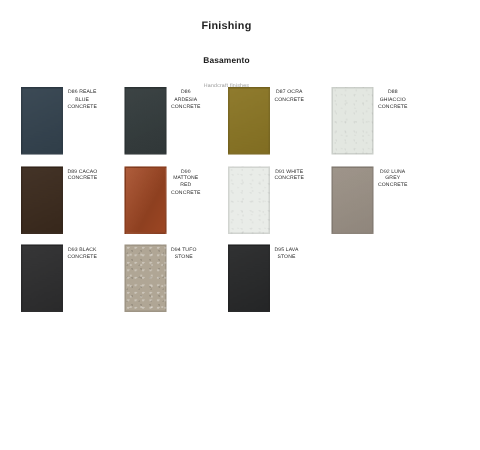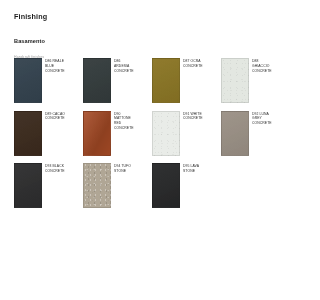--- a/index.html
+++ b/index.html
@@ -14,20 +14,21 @@
     font-family: "Liberation Sans", "DejaVu Sans", sans-serif;
     -webkit-font-smoothing: antialiased;
   }
   .page {
     position: relative;
     width: 300px;
     height: 300px;
     background: #ffffff;
     box-sizing: border-box;
     padding: 10px 12px 0 14px;
+    text-align: center;
   }
 
   
   .hdr-title {
     font-size: 7.2px;
     font-weight: bold;
     color: #1d1d1d;
     letter-spacing: 0.15px;
     line-height: 1;
     margin: 3px 0 0 0;

